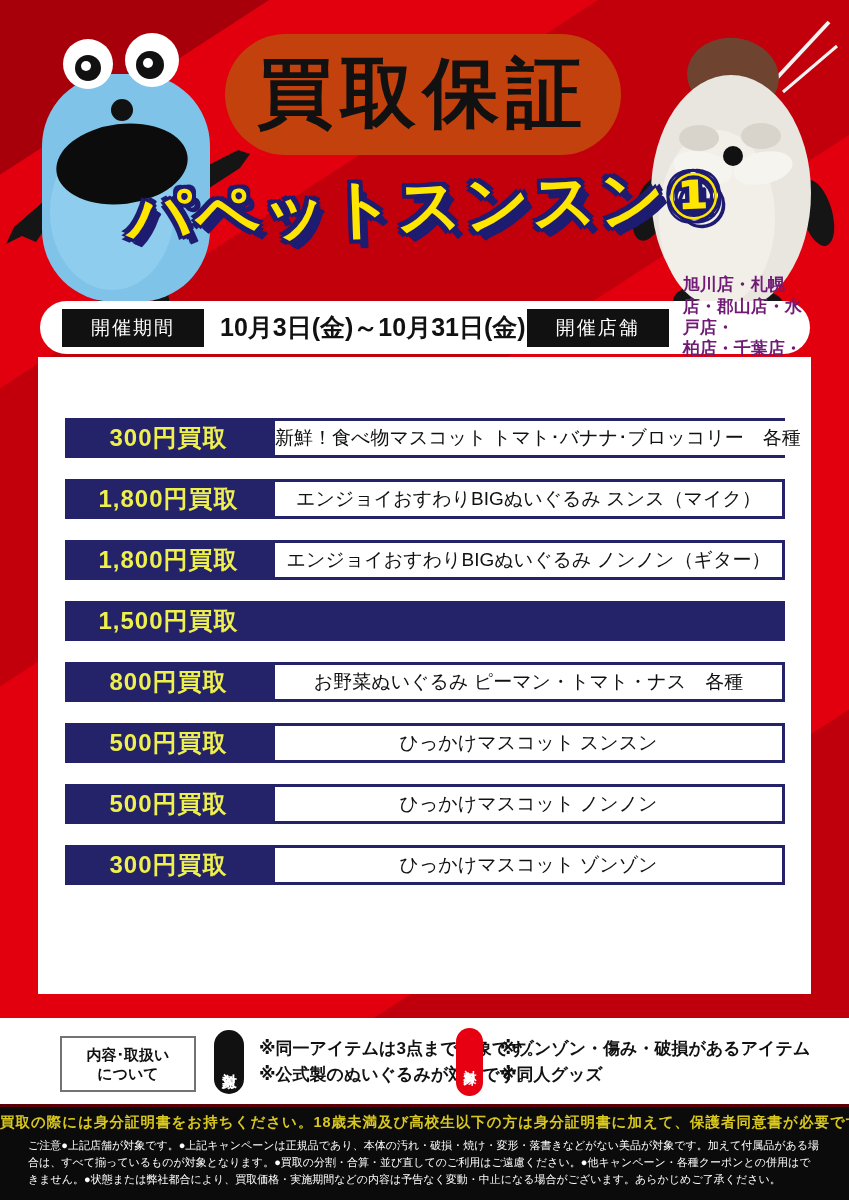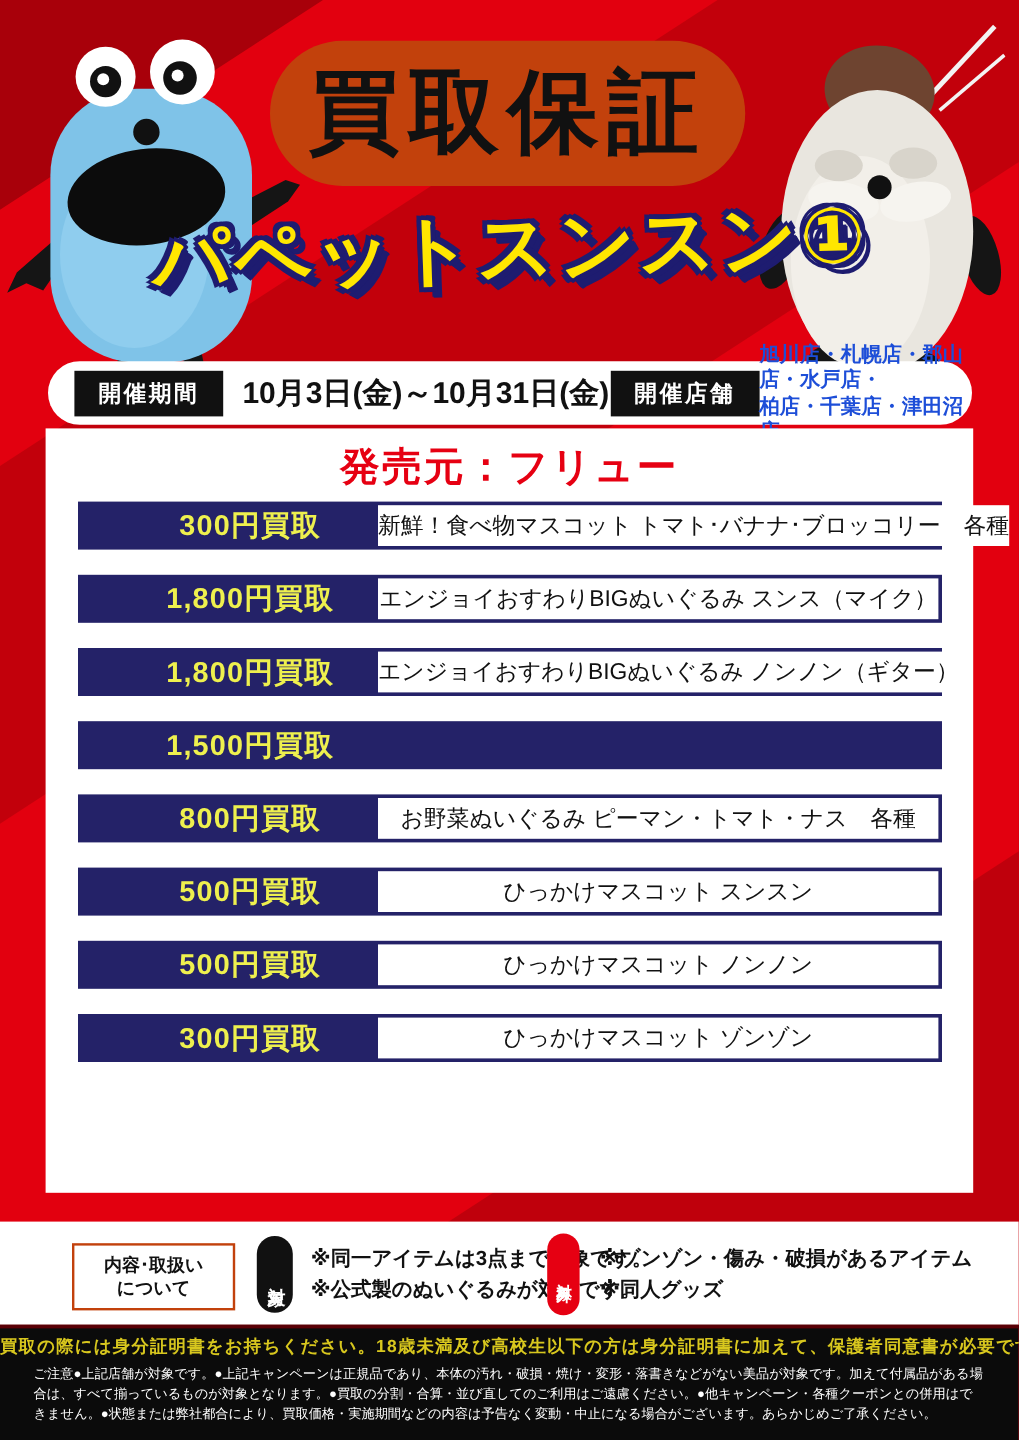--- a/index.html
+++ b/index.html
@@ -31,51 +31,51 @@
   .char{position:absolute;}
   .char-left{left:0;top:22px;}
   .char-right{left:633px;top:18px;}
 
   
   .info-bar{
     left:40px;top:301px;width:770px;height:53px;background:#fff;border-radius:27px;
     display:flex;align-items:center;padding:0;box-sizing:border-box;
   }
   .label-box{
-    background:#111;color:#fff;font-weight:bold;font-size:19px;
-    width:124px;height:38px;display:flex;align-items:center;justify-content:center;
+    background:#111;color:#fff;font-weight:normal;font-size:19px;
+    width:142px;height:38px;display:flex;align-items:center;justify-content:center;
     flex:0 0 auto;letter-spacing:2px;
   }
   .lb1{margin-left:22px;}
   .lb2{margin-left:1px;}
   .period-value{font-size:25px;font-weight:bold;color:#111;margin-left:16px;flex:0 0 auto;}
-  .stores{font-size:17px;font-weight:bold;color:#1d4ed8;line-height:1.25;}
+  .stores{font-size:17px;font-weight:bold;color:#701a75;line-height:1.25;margin-left:14px;}
 
   
   .panel{left:38px;top:357px;width:773px;height:637px;background:#fff;}
   .publisher{
     position:absolute;top:10px;left:0;width:100%;text-align:center;
     font-size:33px;font-weight:900;color:#e60012;letter-spacing:2px;
   }
   .rows{position:absolute;left:27px;right:26px;top:61px;display:flex;flex-direction:column;gap:21px;}
   .row{height:40px;background:#242268;display:flex;}
   .price{
     flex:0 0 207px;display:flex;align-items:center;justify-content:center;
-    color:#eef04e;font-size:24px;font-weight:900;letter-spacing:1px;margin-left:40px;
+    color:#eef04e;font-size:24px;font-weight:900;letter-spacing:1px;
   }
   .namewrap{flex:1;padding:3px;display:flex;}
   .name{
     flex:1;background:#fff;display:flex;align-items:center;justify-content:center;
     font-size:19px;font-weight:400;color:#111;white-space:nowrap;
   }
 
   
   .bottom-info{left:0;top:1018px;width:849px;height:86px;background:#fff;}
   .about-box{
-    position:absolute;left:60px;top:18px;width:132px;height:52px;border:2px solid #c2410c;
+    position:absolute;left:60px;top:18px;width:132px;height:52px;border:2px solid #737373;
     display:flex;flex-direction:column;align-items:center;justify-content:center;
     font-size:15px;font-weight:bold;color:#111;line-height:1.3;
   }
   .vpill{
     position:absolute;border-radius:16px;color:#fff;font-weight:bold;
     display:flex;align-items:center;justify-content:center;
     writing-mode:vertical-rl;text-orientation:upright;letter-spacing:2px;
   }
   .pill-target{left:214px;top:12px;width:30px;height:64px;background:#111;font-size:15px;}
   .pill-excluded{left:456px;top:10px;width:27px;height:68px;background:#e60012;font-size:13px;}
@@ -161,21 +161,20 @@
   <div class="label-box lb1">開催期間</div>
   <div class="period-value">10月3日(金)～10月31日(金)</div>
   <div class="label-box lb2">開催店舗</div>
   <div class="stores">
     <div>旭川店・札幌店・郡山店・水戸店・</div>
     <div>柏店・千葉店・津田沼店</div>
   </div>
 </div>
 
 <div class="panel layer">
-  <div class="publisher">発売元：フリュー</div>
   <div class="rows">
     <div class="row">
       <div class="price">300円買取</div>
       <div class="namewrap">
           <div class="name">新鮮！食べ物マスコット トマト･バナナ･ブロッコリー　各種</div>
         </div>
     </div>
     <div class="row">
       <div class="price">1,800円買取</div>
       <div class="namewrap">

